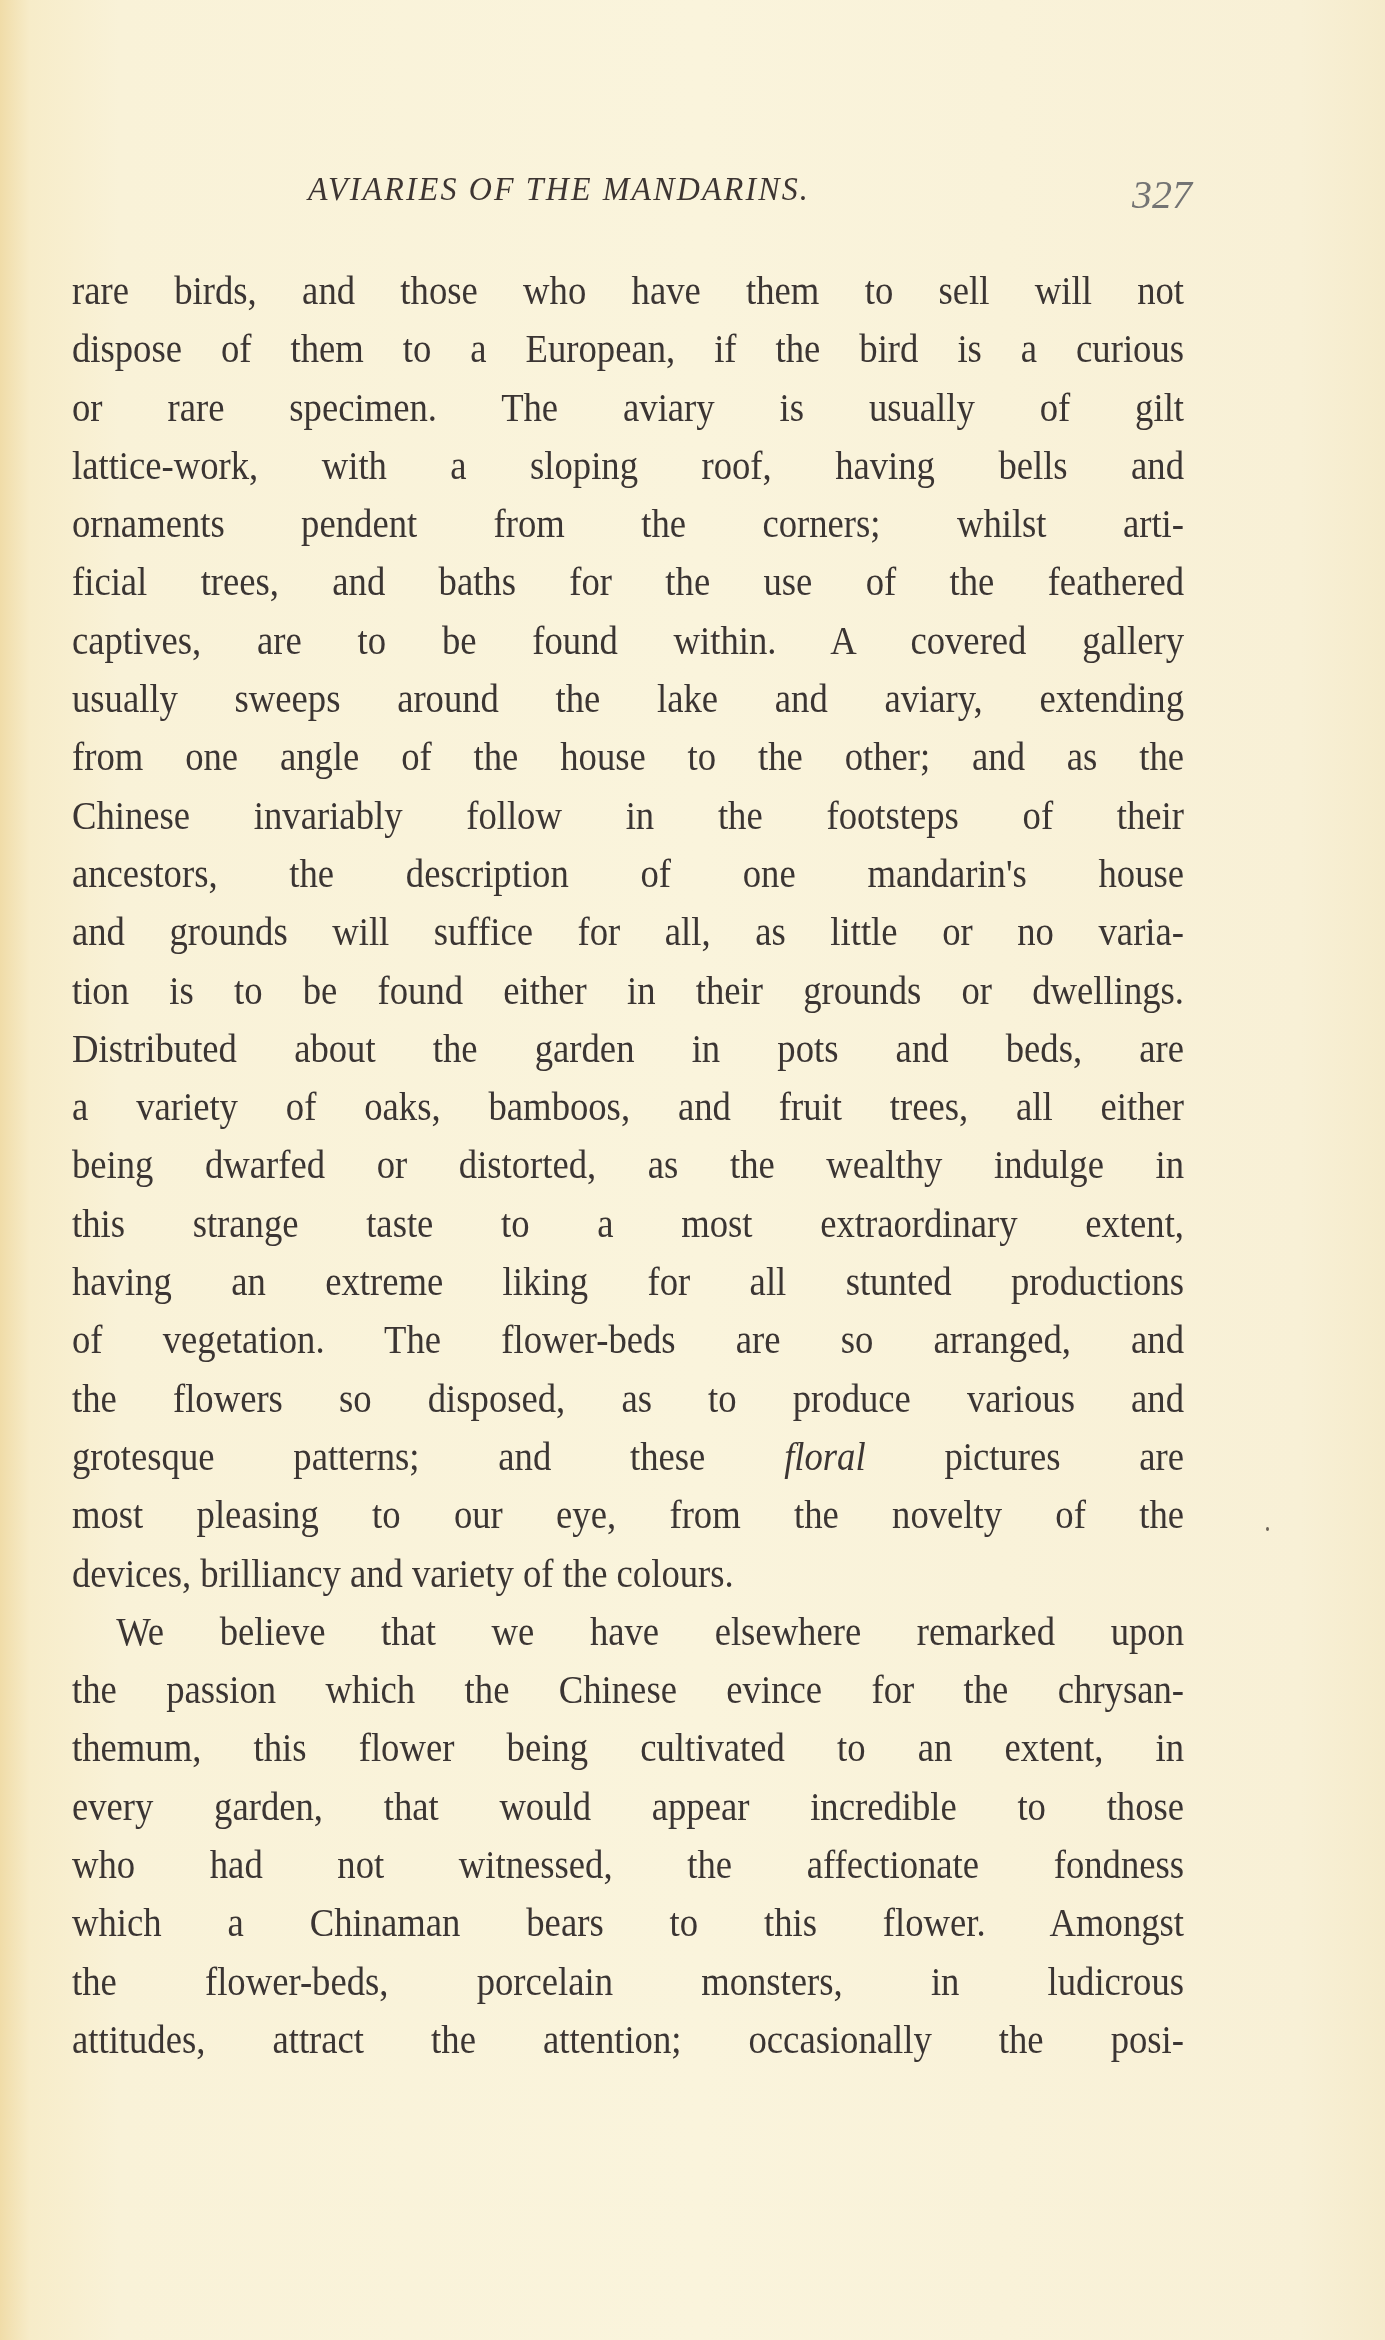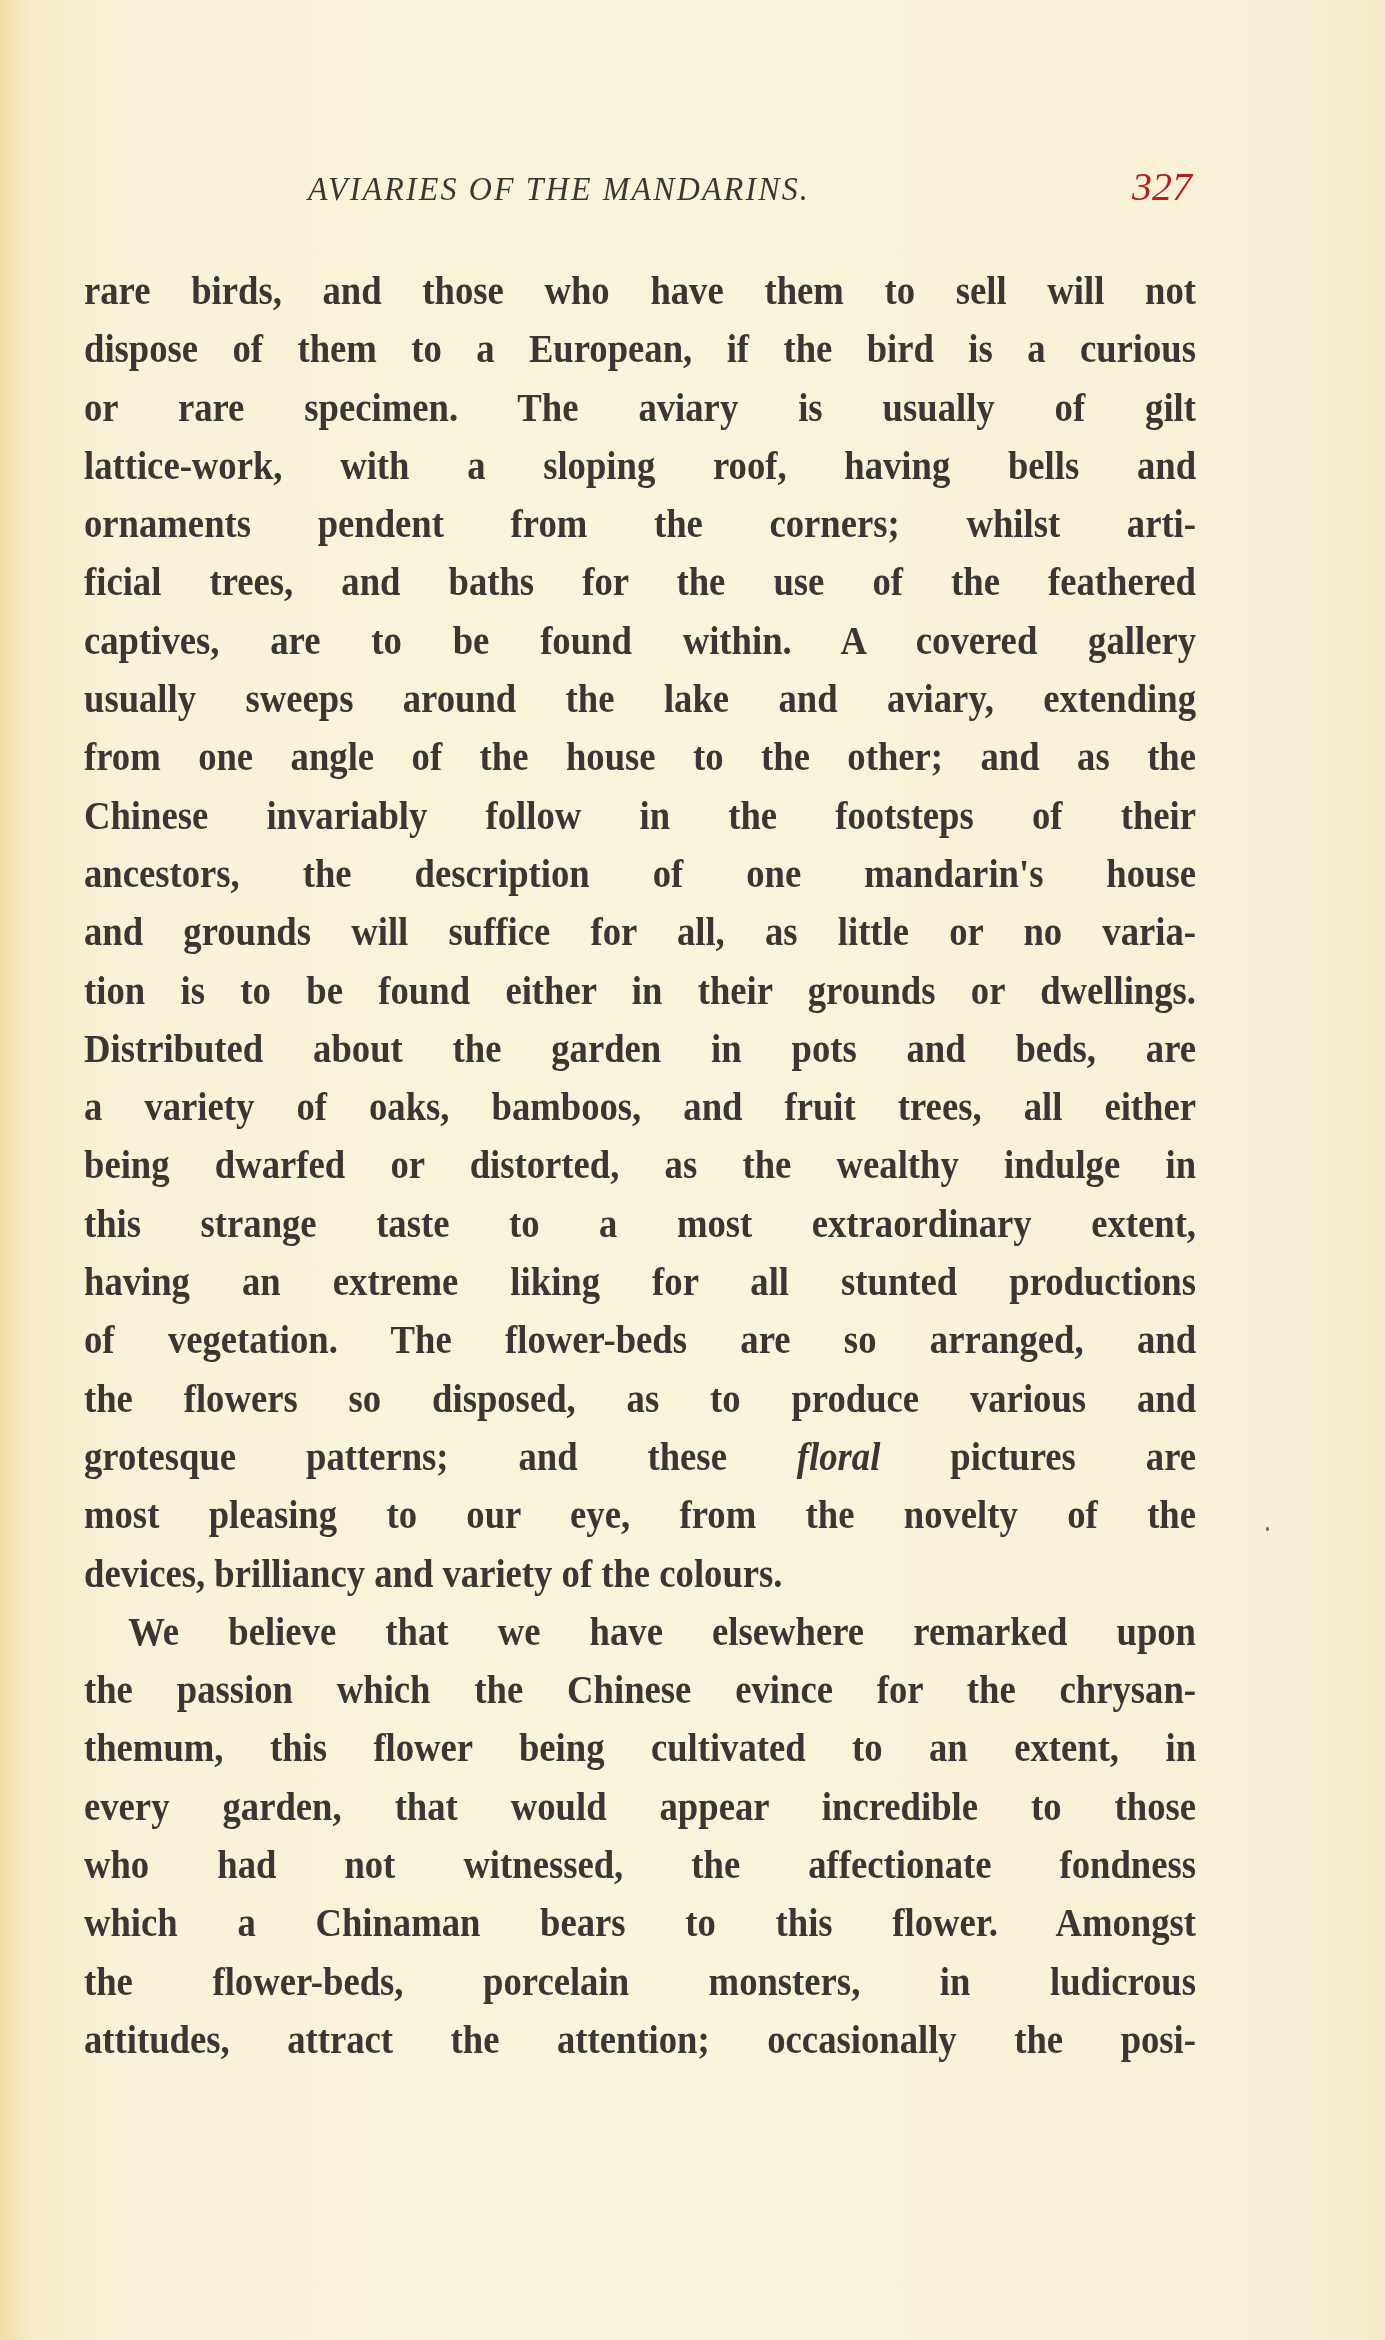--- a/index.html
+++ b/index.html
@@ -31,32 +31,31 @@
       font-family: "Liberation Serif", "DejaVu Serif", serif;
       font-size: 33px;
       letter-spacing: 2.2px;
       color: #3d3532;
       transform: scaleX(0.97);
       transform-origin: left center;
     }
     .page-number {
       position: absolute;
       right: 0px;
-      top: 0px;
+      top: 8px;
       font-family: "Liberation Serif", "DejaVu Serif", serif;
       font-size: 40px;
-      color: #b91c1c;
+      color: #737373;
       text-align: center;
     }
     .body-text {
       position: absolute;
       top: 262px;
-      left: 84px;
+      left: 72px;
       width: 1112px;
-      font-weight: bold;
     }
     .line {
       height: 58.3px;
       line-height: 58.3px;
       font-family: "Liberation Serif", "DejaVu Serif", serif;
       font-size: 39px;
       text-align: justify;
       text-align-last: justify;
       white-space: nowrap;
       color: #3b3533;

